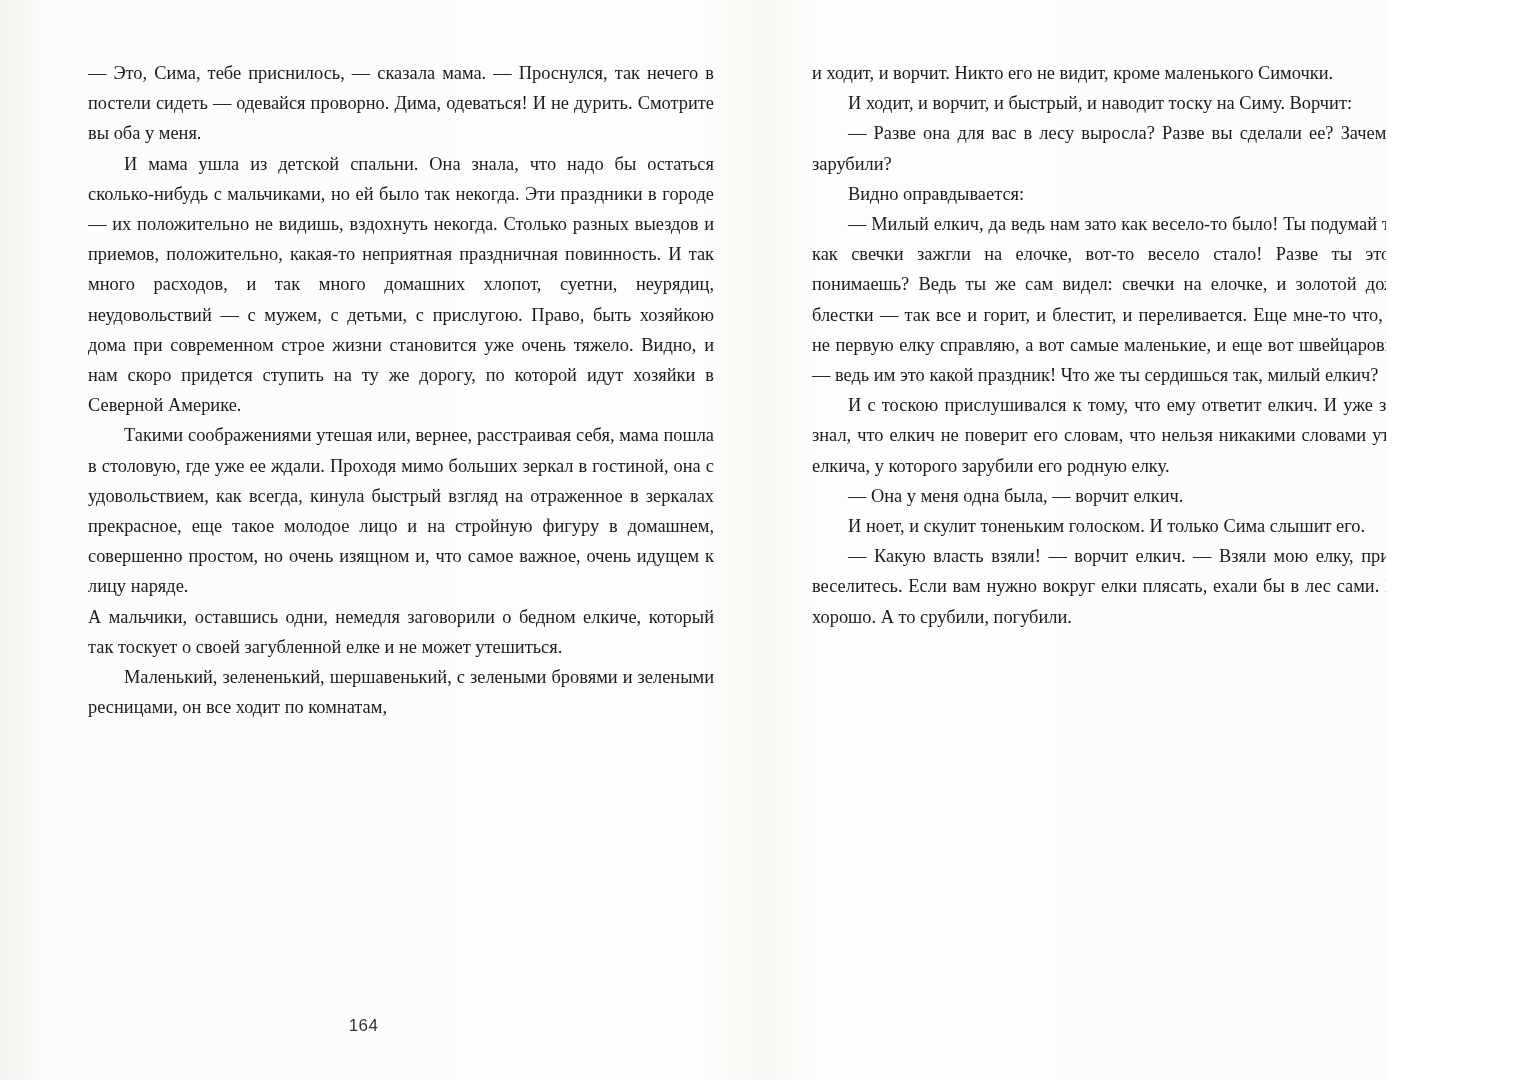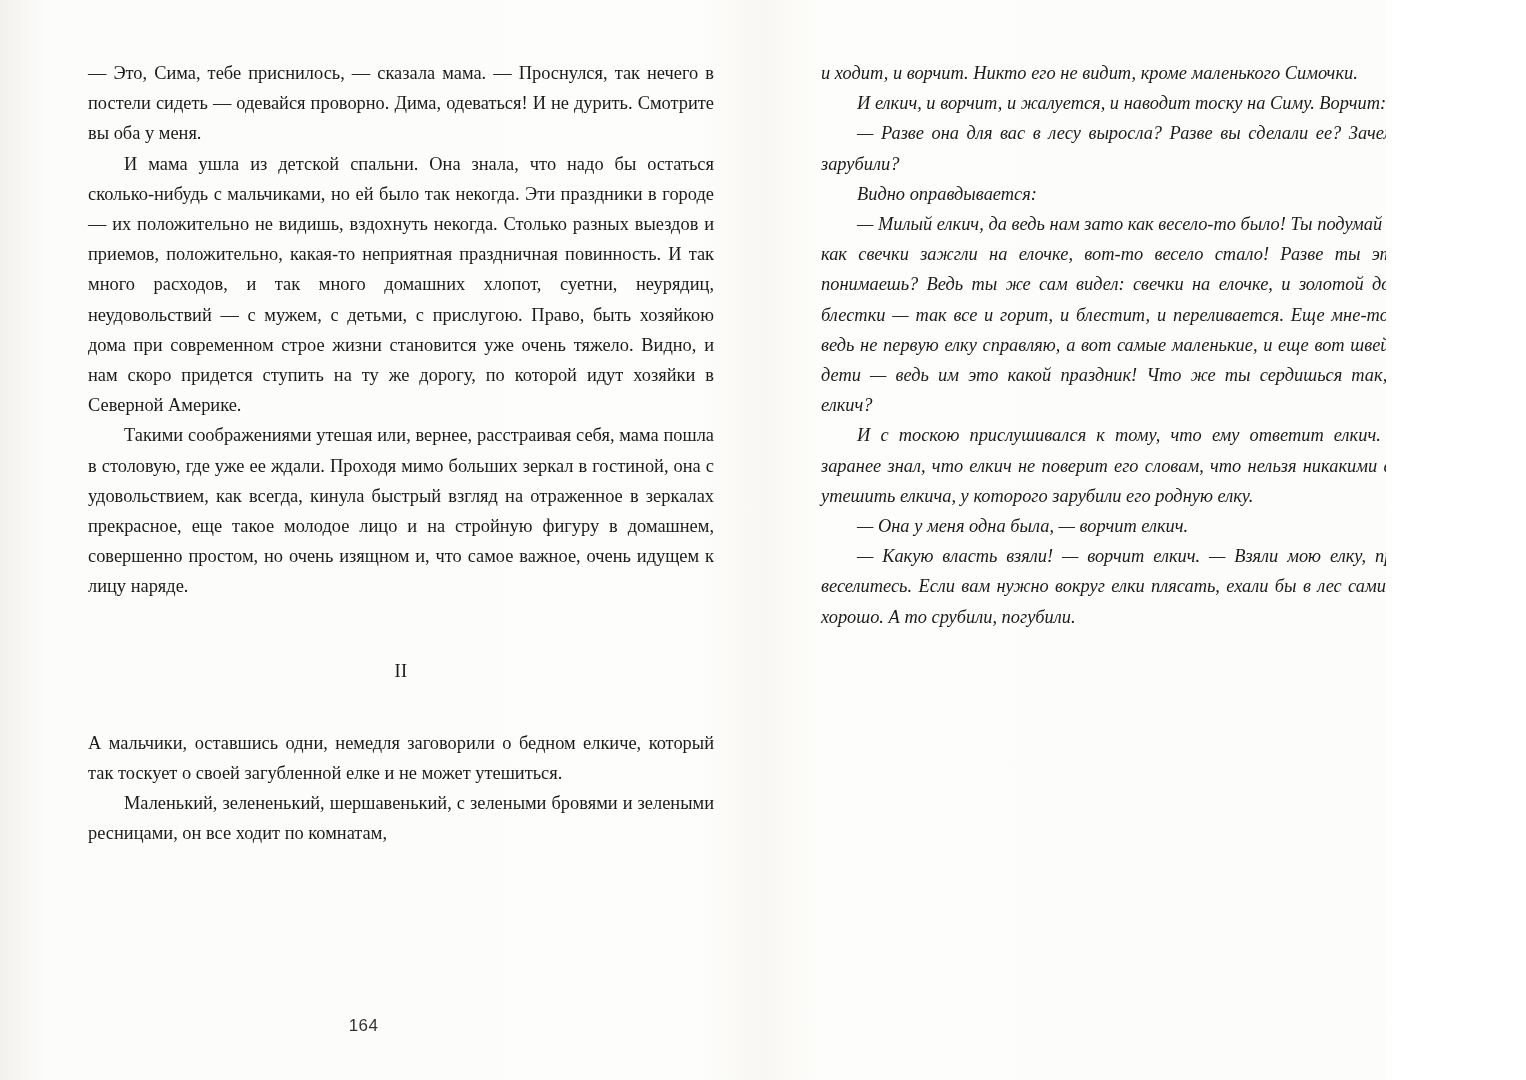--- a/index.html
+++ b/index.html
@@ -48,21 +48,21 @@
     position: absolute;
     top: 58px;
     font-size: 18.4px;
     line-height: 30.2px;
     text-align: justify;
     text-justify: inter-word;
     hyphens: manual;
   }
 
   .page-left .textblock  { left: 88px; width: 626px; }
-  .page-right .textblock { left: 58px; width: 626px; font-style: italic; }
+  .page-right .textblock { left: 49px; width: 626px; }
 
   .para {
     margin: 0;
     text-indent: 36px;
   }
 
   .para.noindent { text-indent: 0; }
 
   
   .para { text-align-last: left; }
@@ -101,48 +101,48 @@
 
   <div class="page page-left">
     <div class="textblock">
 
       <p class="para noindent">— Это, Сима, тебе приснилось, — сказала мама. — Проснулся, так нечего в постели сидеть — одевайся проворно. Дима, одеваться! И не дурить. Смотрите вы оба у меня.</p>
 
       <p class="para">И мама ушла из детской спальни. Она знала, что надо бы остаться сколько-нибудь с мальчиками, но ей было так некогда. Эти праздники в городе — их положительно не видишь, вздохнуть некогда. Столько разных выездов и приемов, положительно, какая-то неприятная праздничная повинность. И так много расходов, и так много домашних хлопот, суетни, неурядиц, неудовольствий — с мужем, с детьми, с прислугою. Право, быть хозяйкою дома при современном строе жизни становится уже очень тяжело. Видно, и нам скоро придется ступить на ту же дорогу, по которой идут хозяйки в Северной Америке.</p>
 
       <p class="para">Такими соображениями утешая или, вернее, расстраивая себя, мама пошла в столовую, где уже ее ждали. Проходя мимо больших зеркал в гостиной, она с удовольствием, как всегда, кинула быстрый взгляд на отраженное в зеркалах прекрасное, еще такое молодое лицо и на стройную фигуру в домашнем, совершенно простом, но очень изящном и, что самое важное, очень идущем к лицу наряде.</p>
 
-      <p class="section-mark">II</p>
 
       <p class="para noindent">А мальчики, оставшись одни, немедля заговорили о бедном елкиче, который так тоскует о своей загубленной елке и не может утешиться.</p>
 
       <p class="para">Маленький, зелененький, шершавенький, с зелеными бровями и зелеными ресницами, он все ходит по комнатам,</p>
 
     </div>
 
     <div class="folio">164</div>
   </div>
 
   <div class="page page-right">
     <div class="textblock">
 
       <p class="para noindent">и ходит, и ворчит. Никто его не видит, кроме маленького Симочки.</p>
 
-      <p class="para">И елкич, и ворчит, и жалуется, и наводит тоску на Симу. Ворчит:</p>
+      <p class="para">И ходит, и ворчит, и быстрый, и наводит тоску на Симу. Ворчит:</p>
 
       <p class="para">— Разве она для вас в лесу выросла? Разве вы сделали ее? Зачем вы ее зарубили?</p>
 
       <p class="para">Видно оправдывается:</p>
 
       <p class="para">— Милый елкич, да ведь нам зато как весело-то было! Ты подумай только, как свечки зажгли на елочке, вот-то весело стало! Разве ты этого не понимаешь? Ведь ты же сам видел: свечки на елочке, и золотой дождь, и блестки — так все и горит, и блестит, и переливается. Еще мне-то что, я ведь не первую елку справляю, а вот самые маленькие, и еще вот швейцаровы дети — ведь им это какой праздник! Что же ты сердишься так, милый елкич?</p>
 
       <p class="para">И с тоскою прислушивался к тому, что ему ответит елкич. И уже заранее знал, что елкич не поверит его словам, что нельзя никакими словами утешить елкича, у которого зарубили его родную елку.</p>
 
       <p class="para">— Она у меня одна была, — ворчит елкич.</p>
 
+      <p class="para">И ноет, и скулит тоненьким голоском. И только Сима слышит его.</p>
 
       <p class="para">— Какую власть взяли! — ворчит елкич. — Взяли мою елку, привезли, веселитесь. Если вам нужно вокруг елки плясать, ехали бы в лес сами. В лесу хорошо. А то срубили, погубили.</p>
 
 
     </div>
 
   </div>
 
 </div>
 

